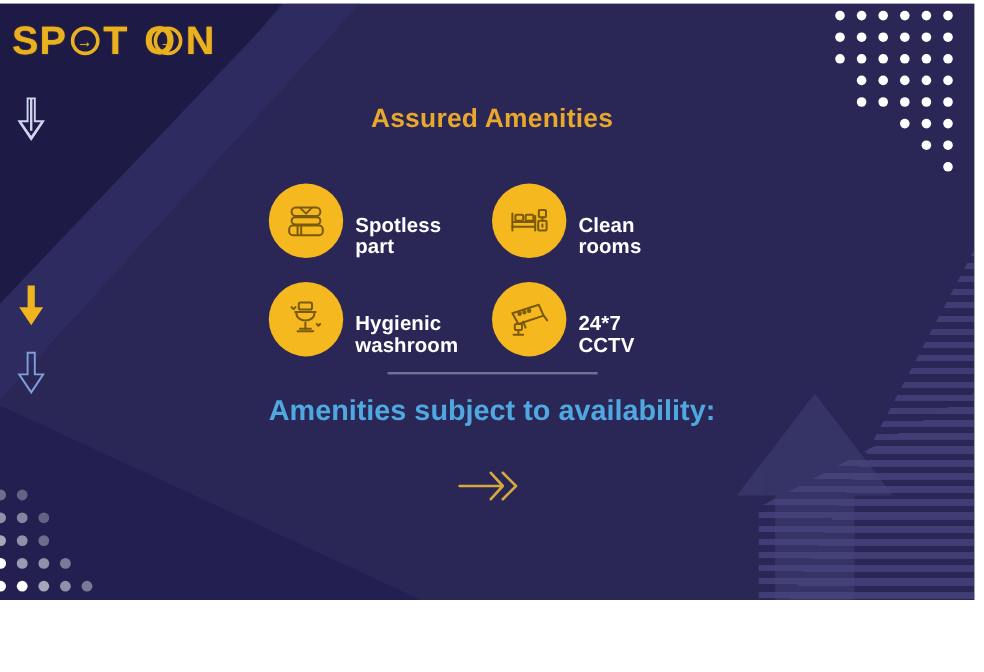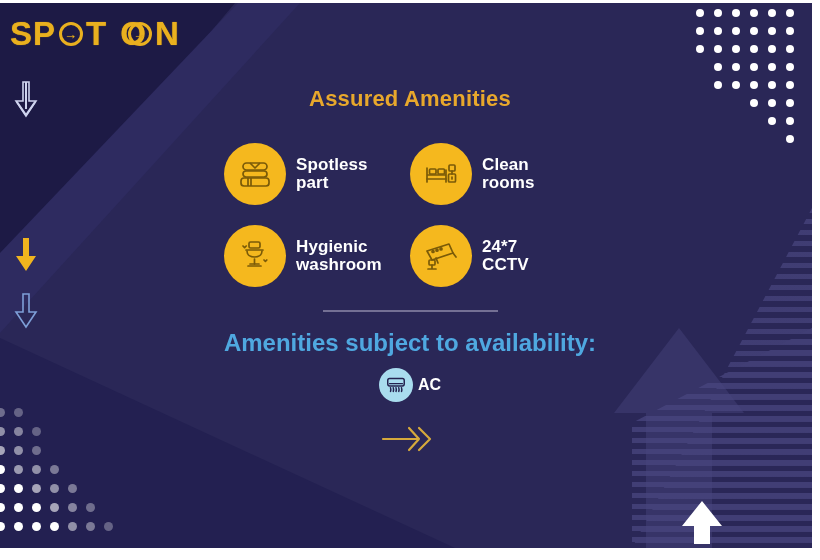--- a/index.html
+++ b/index.html
@@ -5,21 +5,21 @@
   * { margin:0; padding:0; box-sizing:border-box; }
   html,body{
     width:820px; height:560px; overflow:hidden;
     background:#ffffff;
     font-family:"Liberation Sans", sans-serif;
   }
 
   
   #poster{
     position:relative;
-    width:820px; height:560px;
+    width:820px; height:500px;
     background:#ffffff;
     overflow:hidden;
   }
 
   
   .card{
     position:absolute;
     left:0; top:3px;
     width:812px; height:545px;
     background:#2a2757;
@@ -126,21 +126,21 @@
     white-space:nowrap;
   }
 
   .grid{
     margin-top:21px;
     display:grid;
     grid-template-columns:186px 186px;
     grid-auto-rows:82px;
     column-gap:0px; row-gap:0px;
   }
-  .amenity{ display:flex; align-items:center; gap:10px; }
+  .amenity{ display:flex; align-items:flex-end; gap:10px; }
   .badge{
     width:62px; height:62px; border-radius:50%;
     background:#f5b81e;
     display:flex; align-items:center; justify-content:center;
     flex:0 0 auto;
   }
   .badge svg{ display:block; }
   .amenity .label{
     color:#ffffff; font-size:17px; font-weight:bold; line-height:1.06;
     letter-spacing:.1px;
@@ -393,32 +393,20 @@
         </div>
 
       </div>
 
       <div class="divider"></div>
 
       <div class="subhead">Amenities subject to availability:</div>
 
       <div class="small-row">
 
-        <div class="small-item">
-          <div class="sbadge">
-            <svg width="22" height="22" viewBox="0 0 24 24">
-              <g fill="none" stroke="#24224f" stroke-width="1.6" stroke-linecap="round" stroke-linejoin="round">
-                <rect x="3" y="5" width="18" height="8" rx="2"></rect>
-                <path d="M5 10.5 L19 10.5"></path>
-                <path d="M6 15 q.7 2 0 4 M9 15 q.7 2 0 4 M12 15 q.7 2 0 4 M15 15 q.7 2 0 4 M18 15 q.7 2 0 4"></path>
-              </g>
-            </svg>
-          </div>
-          <span class="slabel">AC</span>
-        </div>
 
 
 
       </div>
 
 
       <div class="gold-arrow">
         <svg width="62" height="30" viewBox="0 0 62 30">
           <g fill="none" stroke="#d6a93c" stroke-width="2.2" stroke-linejoin="round" stroke-linecap="round">
             <path d="M4 15 L40 15 L30 4 M40 15 L30 26"></path>

